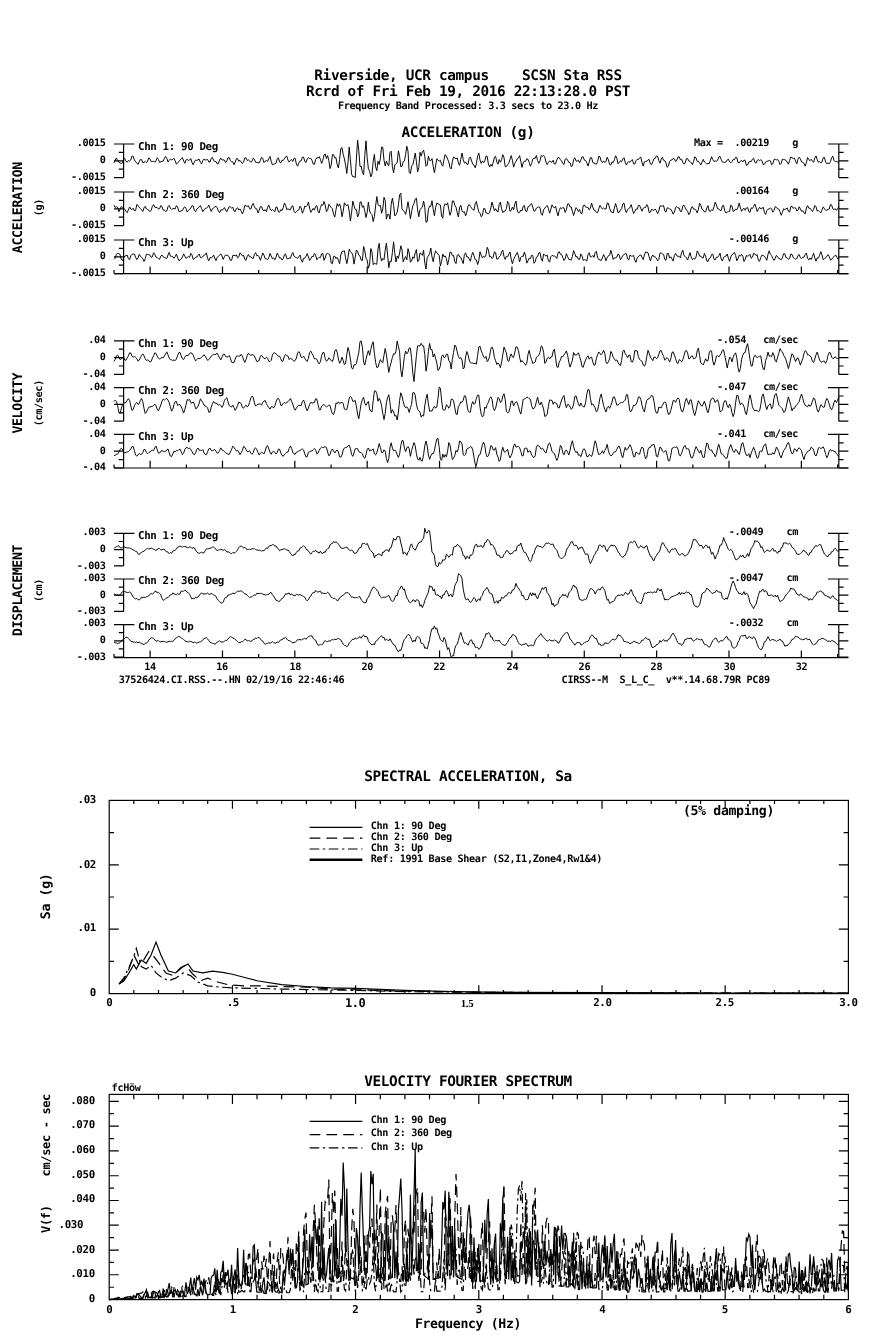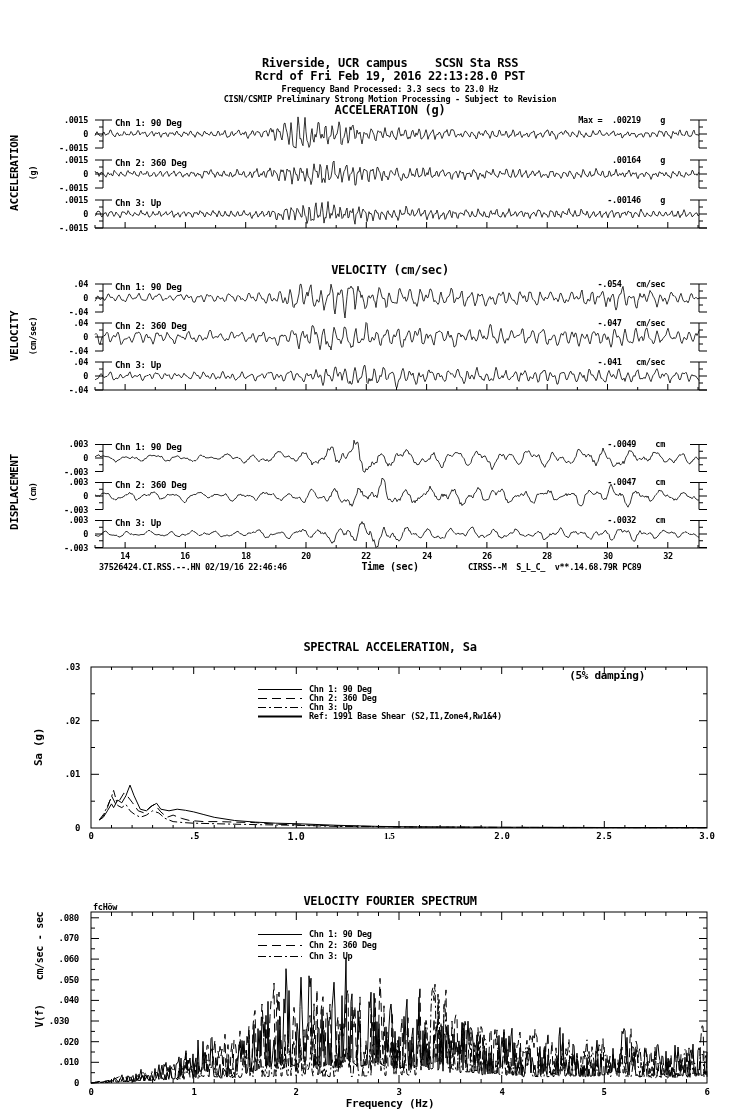--- a/index.html
+++ b/index.html
@@ -27,33 +27,30 @@
   .leg-text{font-size:8.5px;white-space:pre;}
 </style>
 </head>
 <body>
 
 <div id="canvas">
 
   <div class="slabel ctr hdr12" style="top:56px;">Riverside, UCR campus    SCSN Sta RSS</div>
   <div class="slabel ctr hdr12" style="top:69px;">Rcrd of Fri Feb 19, 2016 22:13:28.0 PST</div>
   <div class="slabel ctr hdr8" style="top:84px;">Frequency Band Processed: 3.3 secs to 23.0 Hz</div>
-  <div class="slabel ctr hdr8" style="top:94px;">CISN/CSMIP Preliminary Strong Motion Processing - Subject to Revision</div>
 
   <div class="slabel ctr t12" style="top:103px;">ACCELERATION (g)</div>
-  <div class="slabel ctr t12" style="top:263px;">VELOCITY (cm/sec)</div>
 
   <div class="vlabel t11" style="left:-86px;top:167px;">ACCELERATION</div>
   <div class="vlabel t85" style="left:-66px;top:167px;">(g)</div>
   <div class="vlabel t11" style="left:-86px;top:330px;">VELOCITY</div>
   <div class="vlabel t85" style="left:-66px;top:330px;">(cm/sec)</div>
   <div class="vlabel t11" style="left:-86px;top:486px;">DISPLACEMENT</div>
   <div class="vlabel t85" style="left:-66px;top:486px;">(cm)</div>
 
-  <div class="slabel ctr t10" style="top:561px;">Time (sec)</div>
   <div class="slabel t85" style="left:99px;top:562px;">37526424.CI.RSS.--.HN 02/19/16 22:46:46</div>
   <div class="slabel t85" style="left:468px;top:562px;">CIRSS--M  S_L_C_  v**.14.68.79R PC89</div>
 
   <div class="slabel ctr t12" style="top:640px;">SPECTRAL ACCELERATION, Sa</div>
   <div class="slabel t11" style="left:400px;top:669px;width:245px;text-align:right;">(5% damping)</div>
   <div class="vlabel t11" style="left:-62px;top:741px;">Sa (g)</div>
 
   <div class="legend-row" style="top:684px;">
     <svg class="leg-line" width="46" height="9">
         <line x1="1" y1="4.5" x2="45" y2="4.5" class="ls-solid"></line>

